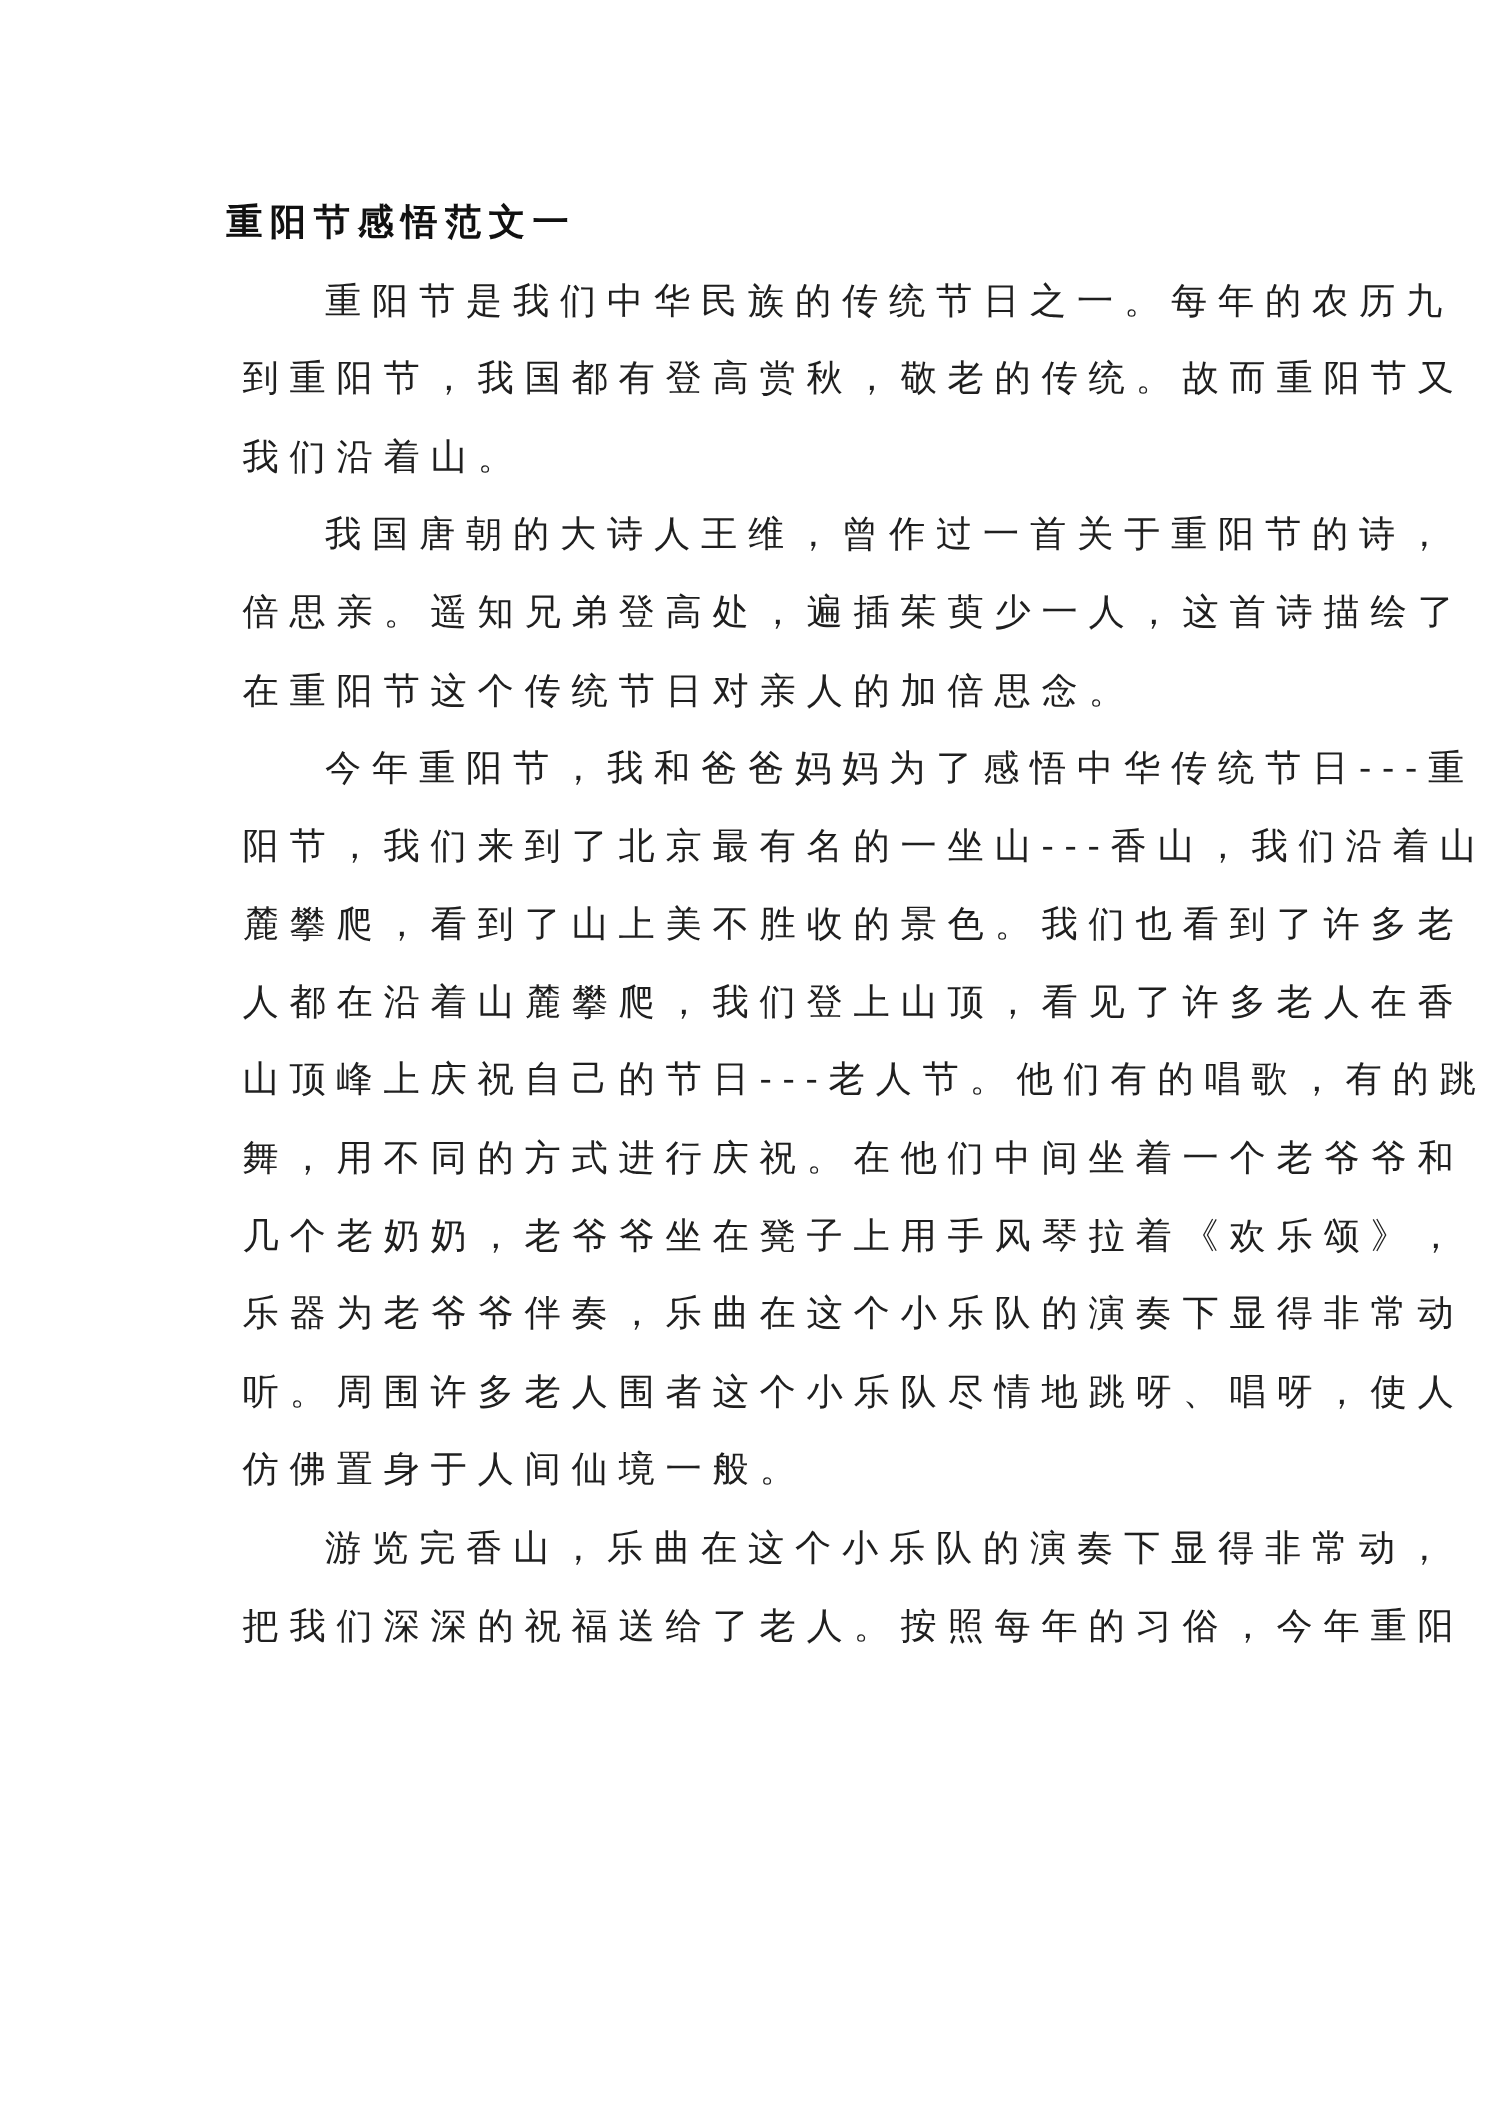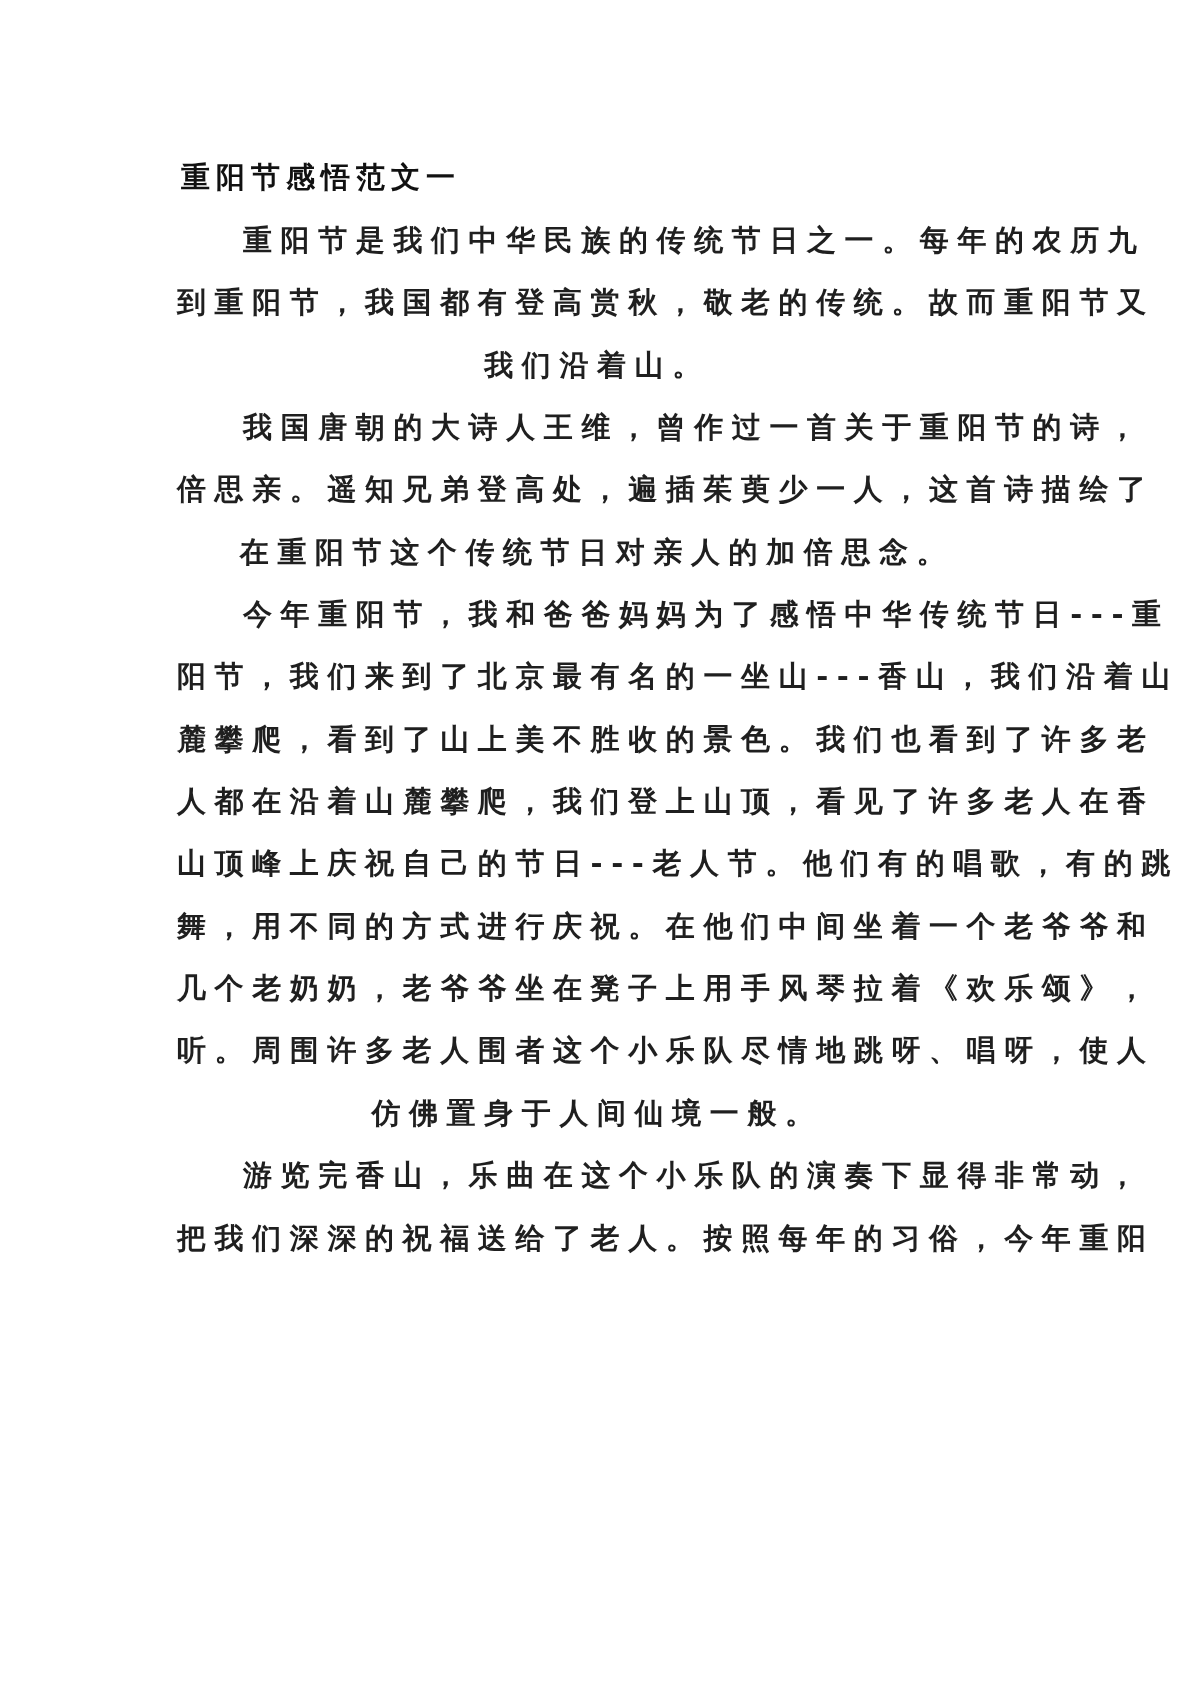--- a/index.html
+++ b/index.html
@@ -1,21 +1,21 @@
 <!DOCTYPE html>
 <html><head>
 <meta charset="utf-8">
 <style>
   html, body { margin: 0; padding: 0; background: #ffffff; }
   body { width: 1191px; height: 1684px; position: relative; overflow: hidden;
          font-family: "DejaVu Serif", "Liberation Serif", serif; color: #1a1a1a; }
-  .page { position: absolute; left: 0; top: 0; width: 1191px; height: 1684px; background: #fff; text-align: center; }
+  .page { position: absolute; left: 0; top: 0; width: 1191px; height: 1684px; background: #fff; }
   .title { position: absolute; left: 181px; top: 152px; font-size: 29px; font-weight: bold;
            line-height: 50px; letter-spacing: 6px; white-space: nowrap; color: #111; margin: 0; }
-  .body { position: absolute; left: 177px; top: 209px; width: 840px; font-weight: bold; }
+  .body { position: absolute; left: 194px; top: 209px; width: 840px; }
   .line { display: block; height: 62.35px; line-height: 62.35px; font-size: 29px;
           letter-spacing: 8.6px; white-space: nowrap; color: #1f1f1f; }
   .indent { padding-left: 66px; }
 </style>
 </head>
 <body>
 
 <div class="page">
   <h1 class="title">重阳节感悟范文一</h1>
 
@@ -31,20 +31,21 @@
       <span class="line">在重阳节这个传统节日对亲人的加倍思念。</span>
     </div>
     <div class="paragraph">
       <span class="line indent">今年重阳节，我和爸爸妈妈为了感悟中华传统节日---重</span>
       <span class="line">阳节，我们来到了北京最有名的一坐山---香山，我们沿着山</span>
       <span class="line">麓攀爬，看到了山上美不胜收的景色。我们也看到了许多老</span>
       <span class="line">人都在沿着山麓攀爬，我们登上山顶，看见了许多老人在香</span>
       <span class="line">山顶峰上庆祝自己的节日---老人节。他们有的唱歌，有的跳</span>
       <span class="line">舞，用不同的方式进行庆祝。在他们中间坐着一个老爷爷和</span>
       <span class="line">几个老奶奶，老爷爷坐在凳子上用手风琴拉着《欢乐颂》，</span>
+      <span class="line">乐器为老爷爷伴奏，乐曲在这个小乐队的演奏下显得非常动</span>
       <span class="line">听。周围许多老人围者这个小乐队尽情地跳呀、唱呀，使人</span>
       <span class="line">仿佛置身于人间仙境一般。</span>
     </div>
     <div class="paragraph">
       <span class="line indent">游览完香山，乐曲在这个小乐队的演奏下显得非常动，</span>
       <span class="line">把我们深深的祝福送给了老人。按照每年的习俗，今年重阳</span>
     </div>
   </div>
 </div>
 

